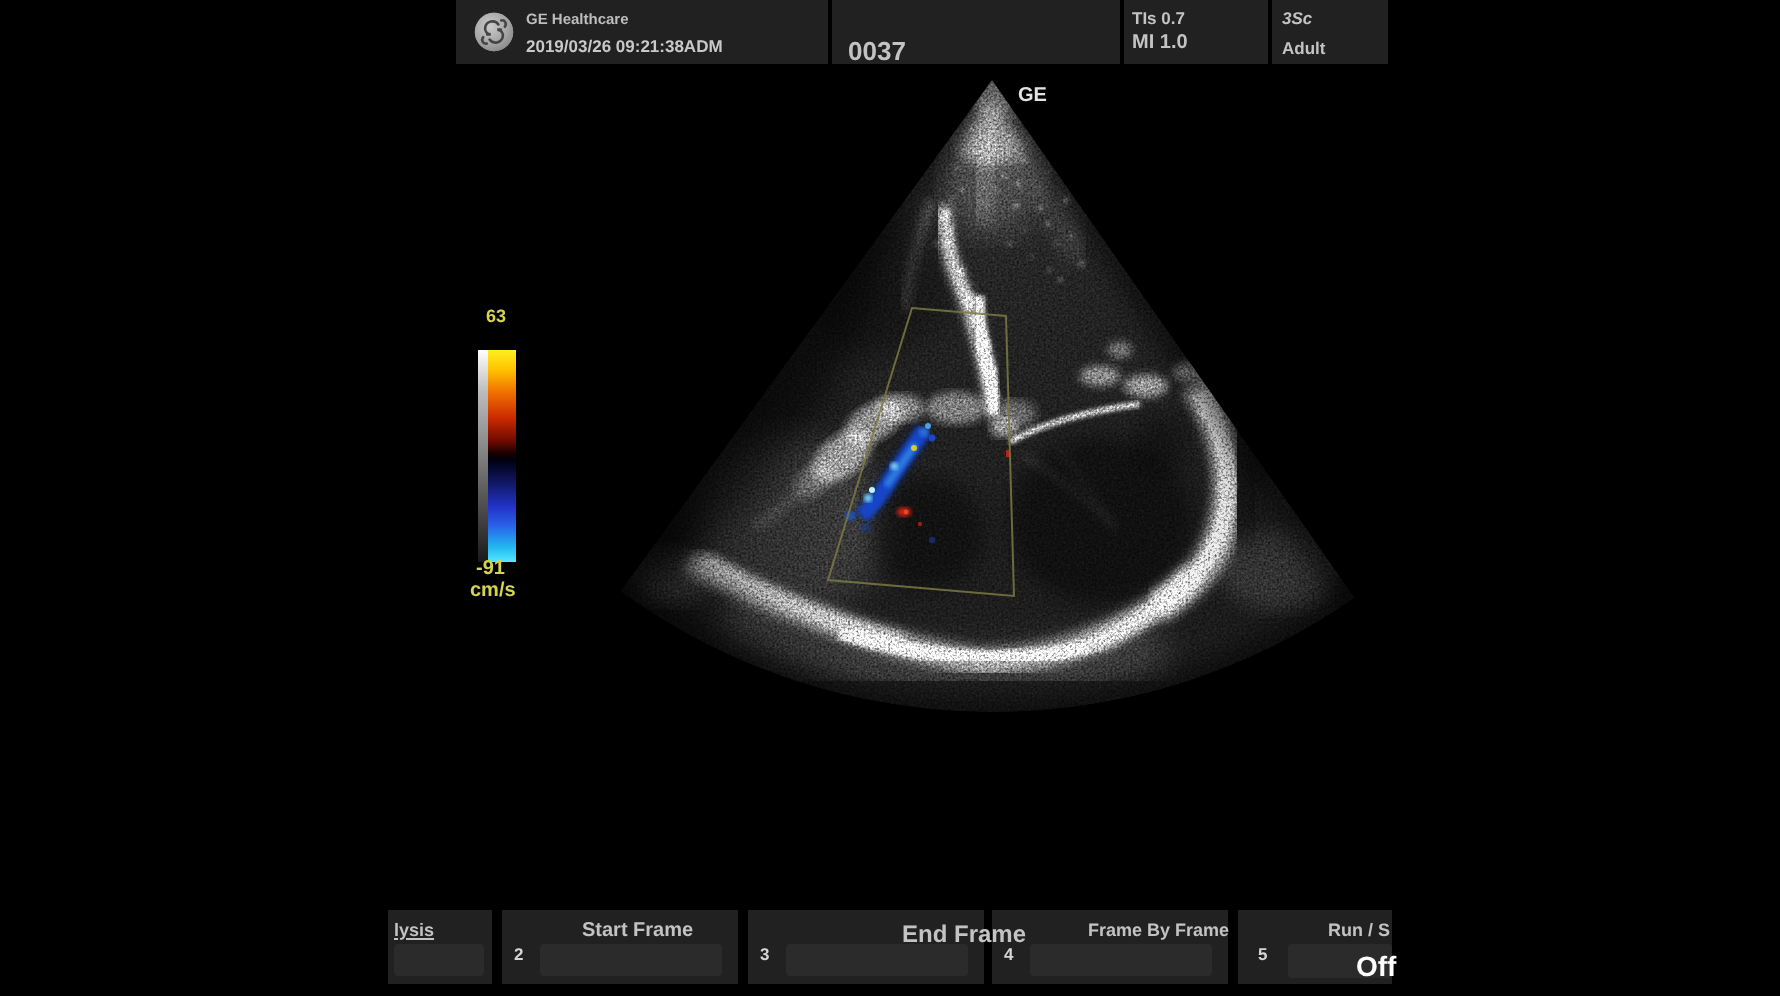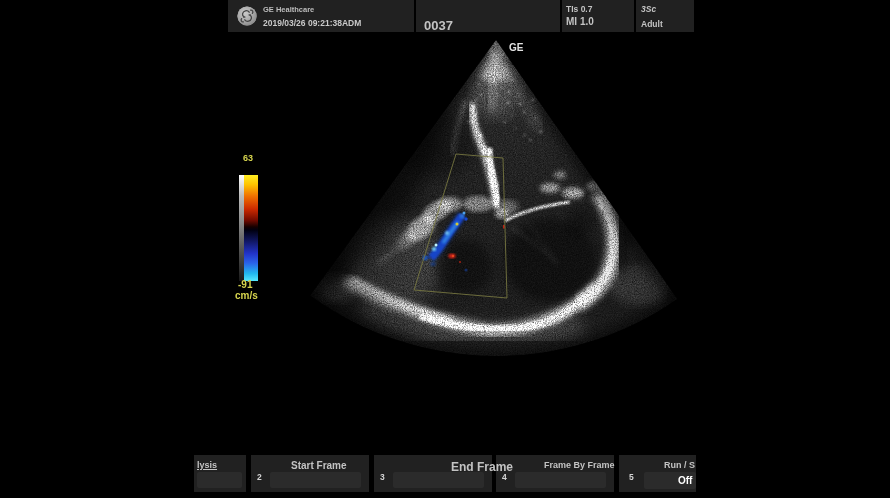--- a/index.html
+++ b/index.html
@@ -279,15 +279,15 @@
   <div class="t" style="left:415px;top:460px;font-size:12px;padding-left:36px;">End Frame</div>
   <div class="sub" style="left:393px;top:472px;width:91px;height:16px;"></div>
 
   <div class="t" style="left:502px;top:472px;font-size:8.5px;color:#d5d5d5;">4</div>
   <div class="t" style="left:527px;top:460px;font-size:9px;margin-left:17px;">Frame By Frame</div>
   <div class="sub" style="left:515px;top:472px;width:91px;height:16px;"></div>
 
   <div class="t" style="left:629px;top:472px;font-size:8.5px;color:#d5d5d5;">5</div>
   <div class="t" style="left:664px;top:460px;font-size:9px;">Run / S</div>
   <div class="sub" style="left:644px;top:472px;width:52px;height:17px;"></div>
-  <div class="t" style="left:678px;top:475px;font-size:10px;color:#fff;text-align:right;">Off</div>
+  <div class="t" style="left:678px;top:475px;font-size:14px;color:#fff;text-align:right;">Off</div>
 
 </div>
 
 </body></html>

